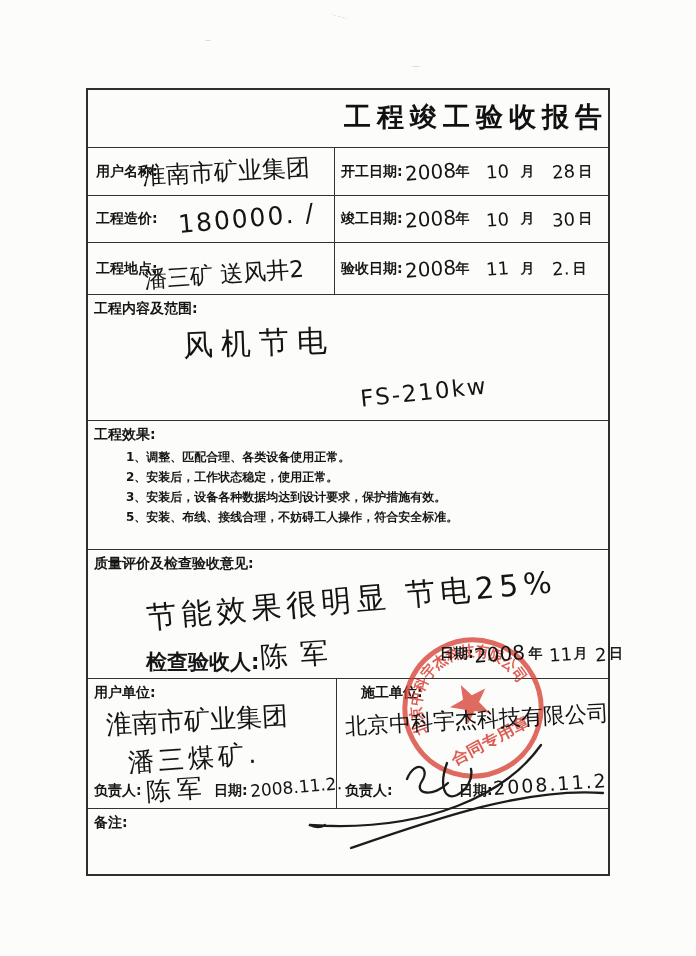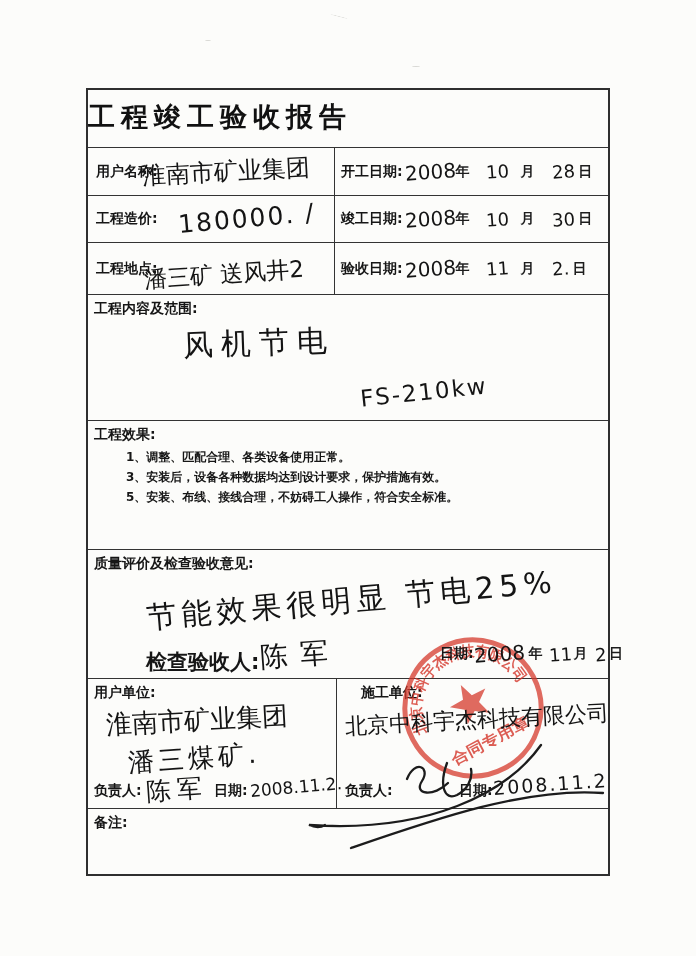--- a/index.html
+++ b/index.html
@@ -12,21 +12,21 @@
     position:absolute; left:86px; top:88px; width:524px; height:788px;
     border:2px solid #2f2f2f; box-sizing:border-box; background:transparent;
   }
   .sec { position:absolute; left:0; right:0; box-sizing:border-box; }
   .sec.bt { border-top:1.5px solid #333; }
   .lbl { font-weight:bold; font-size:14px; color:#161616; white-space:nowrap; }
   .hw { color:#141414; white-space:nowrap; font-family:"DejaVu Sans", sans-serif; }
   .hw-big { font-size:24px; transform:rotate(-3deg); transform-origin:left center; }
   .abs { position:absolute; }
   .title {
-    width:100%; text-align:left; font-size:27px; font-weight:bold;
+    width:100%; text-align:right; font-size:27px; font-weight:bold;
     letter-spacing:6px; line-height:54px; color:#111;
   }
   .cell-l { position:absolute; left:0; top:0; bottom:0; width:247px;
             border-right:1.5px solid #333; box-sizing:border-box; }
   .cell-r { position:absolute; left:247px; right:0; top:0; bottom:0; }
   .date-line { position:absolute; left:6px; top:0; height:100%;
                display:flex; align-items:center; }
   .date-line .lbl { font-size:14px; }
   .dhw { font-size:20px; transform:rotate(-4deg); }
   .dhw.sm { font-size:18px; }
@@ -108,20 +108,21 @@
     <div class="sec bt" style="top:204px; height:126px;padding-left:32px;">
       <span class="lbl abs" style="left:6px; top:5px;">工程内容及范围:</span>
       <span class="hw abs" style="left:95px; top:28px; font-size:30px; letter-spacing:8px; transform:rotate(-2deg);">风机节电</span>
       <span class="hw abs" style="left:272px; top:84px; font-size:23px; letter-spacing:2px; transform:rotate(-6deg);">FS-210kw</span>
     </div>
 
     <div class="sec bt" style="top:330px; height:129px;">
       <span class="lbl abs" style="left:6px; top:5px;">工程效果:</span>
       <div class="abs" style="left:38px; top:26px; right:6px;">
         <div class="effect-item">1、调整、匹配合理、各类设备使用正常。</div>
+        <div class="effect-item">2、安装后，工作状态稳定，使用正常。</div>
         <div class="effect-item">3、安装后，设备各种数据均达到设计要求，保护措施有效。</div>
         <div class="effect-item">5、安装、布线、接线合理，不妨碍工人操作，符合安全标准。</div>
       </div>
     </div>
 
     <div class="sec bt" style="top:459px; height:129px;">
       <span class="lbl abs" style="left:6px; top:5px;">质量评价及检查验收意见:</span>
       <span class="hw abs overink" style="left:58px; top:30px; font-size:30px; letter-spacing:5px; transform:rotate(-5deg);">节能效果很明显 节电25%</span>
       <span class="lbl abs" style="left:58px; top:98px; font-size:21px;">检查验收人:</span>
       <span class="hw abs overink" style="left:172px; top:86px; font-size:28px; letter-spacing:12px; transform:rotate(-4deg);">陈军</span>

